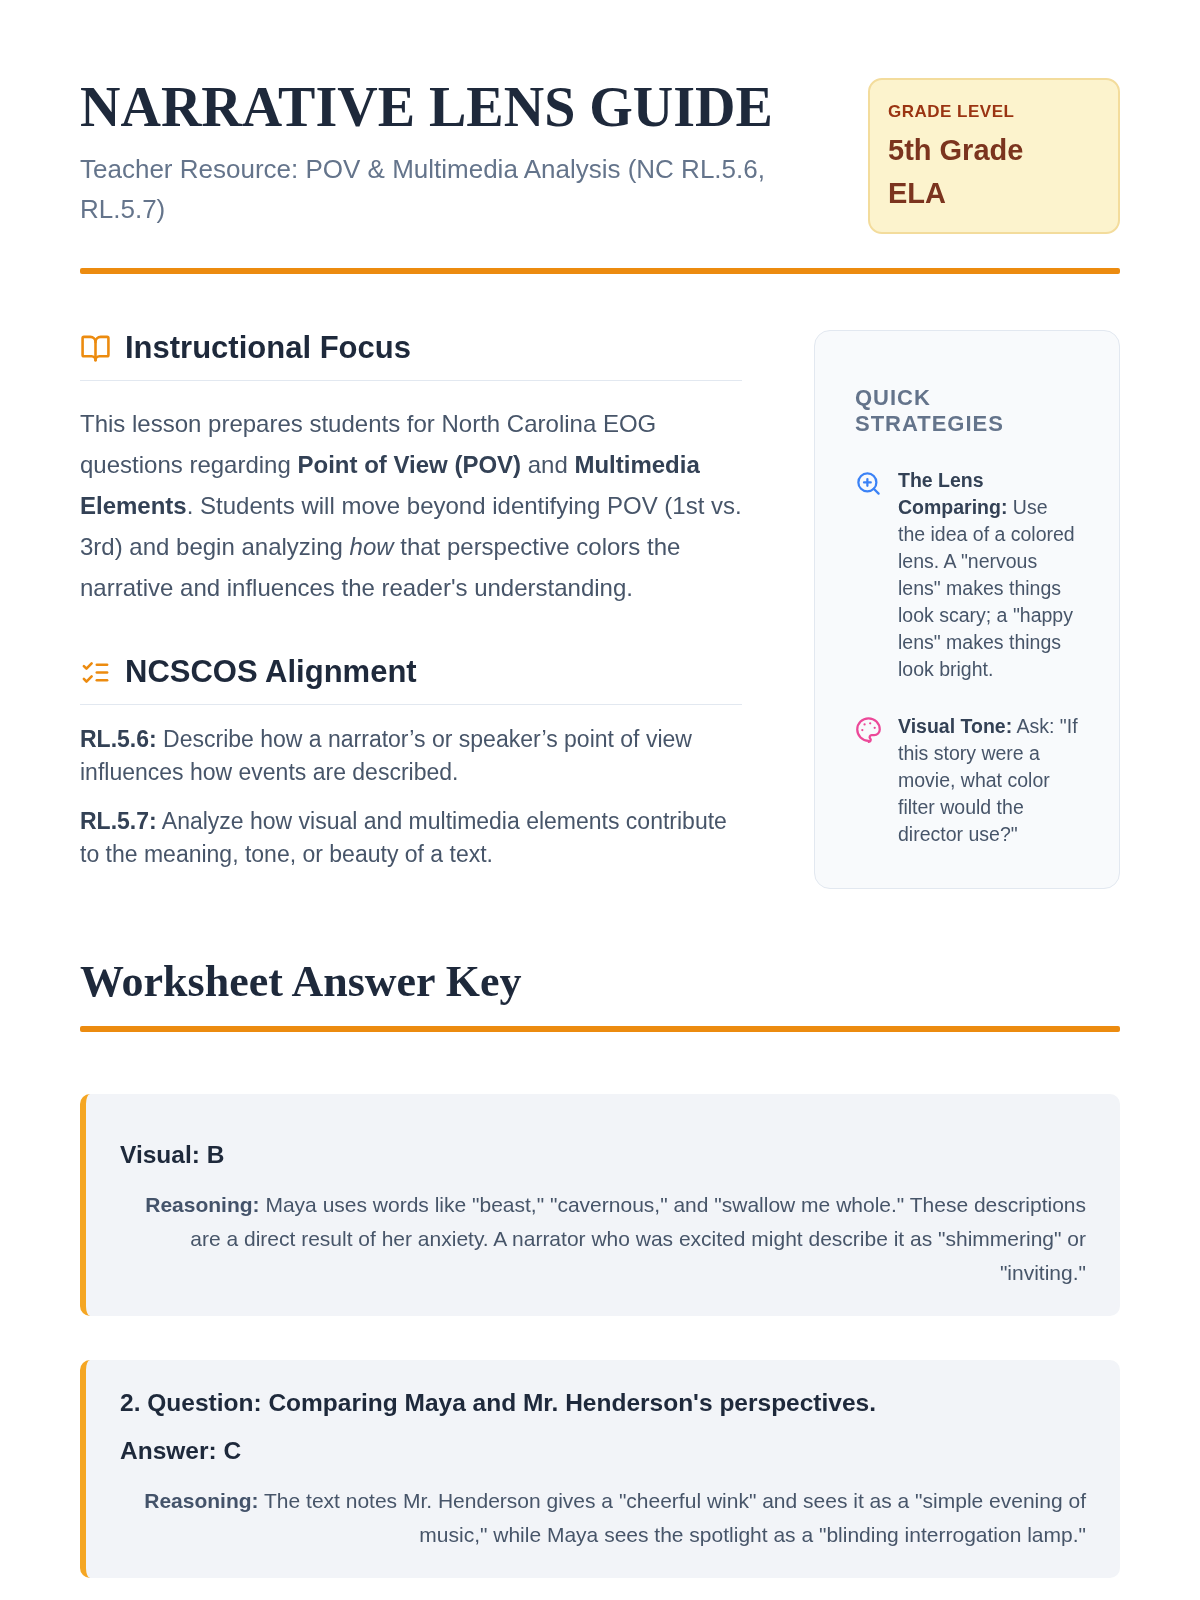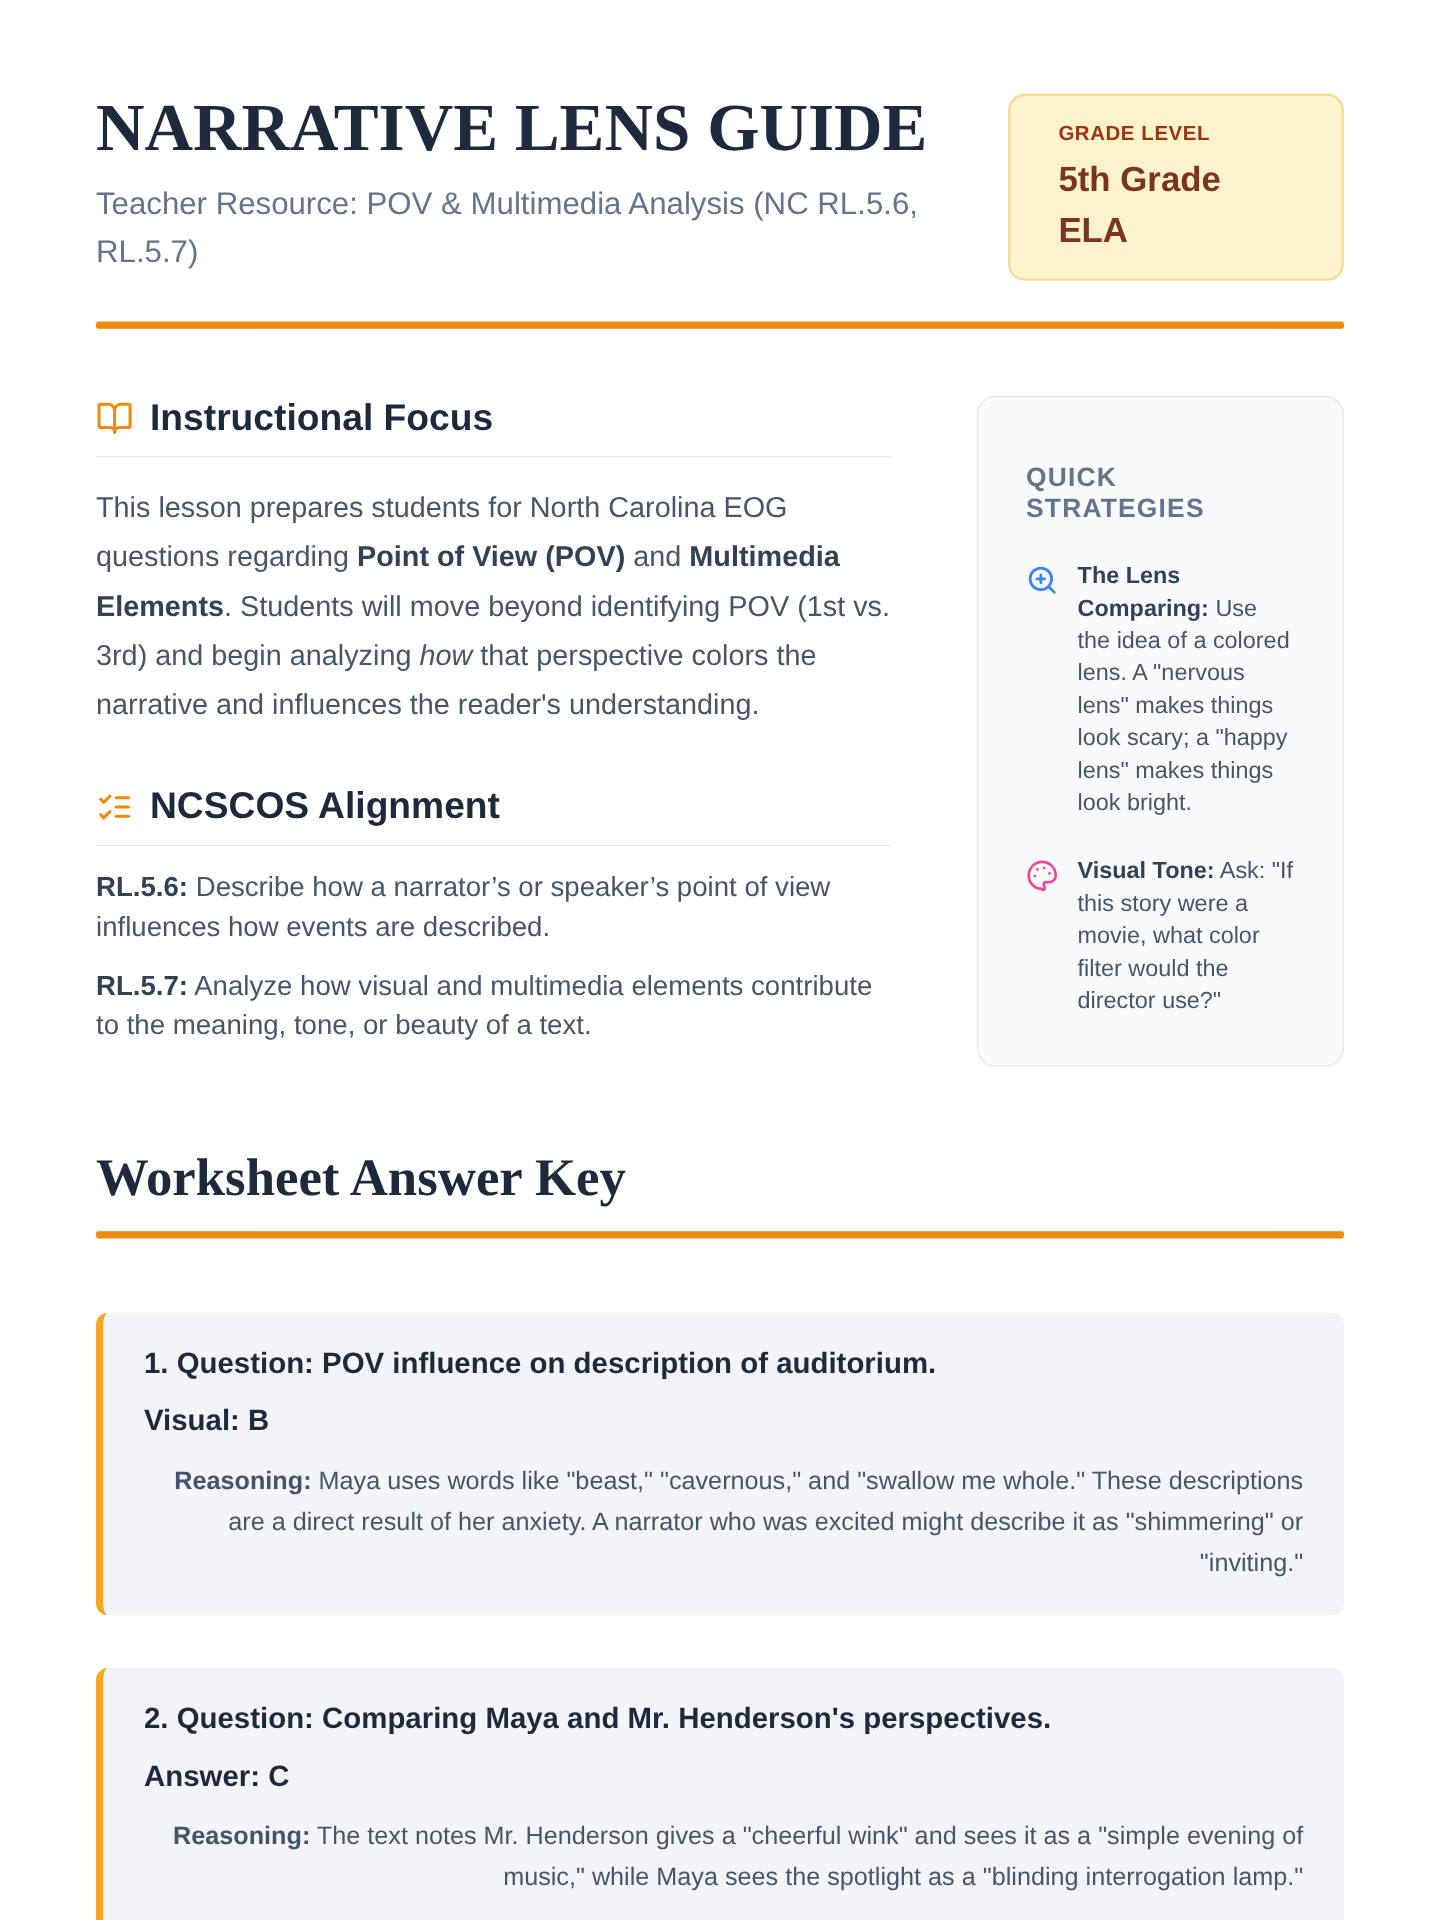--- a/index.html
+++ b/index.html
@@ -33,23 +33,23 @@
   .header{display:flex;justify-content:space-between;align-items:flex-start;gap:30px;}
   .header h1{
     margin:0;font-family:"Liberation Serif", serif;font-weight:700;
     font-size:56px;line-height:1.05;color:var(--navy);letter-spacing:0;
   }
   .subtitle{
     margin:12px 0 0;font-size:26px;line-height:1.55;color:var(--muted);
     max-width:770px;
   }
   .grade-badge{
-    flex:none;width:280px;min-height:148px;
+    flex:none;width:252px;min-height:148px;
     background:var(--badge-bg);border:2px solid var(--badge-border);
-    border-radius:14px;padding:22px 40px;
+    border-radius:14px;padding:22px 18px;
   }
   .badge-label{font-size:17px;font-weight:700;letter-spacing:.5px;color:var(--badge-label);}
   .badge-grade{font-size:29px;font-weight:700;color:var(--badge-text);margin-top:12px;}
   .badge-subject{font-size:29px;font-weight:700;color:var(--badge-text);margin-top:10px;}
 
   .rule-orange{height:6px;background:var(--orange);border-radius:2px;}
   .rule-header{margin-top:34px;}
   .rule-key{margin-top:20px;}
 
   
@@ -183,21 +183,20 @@
         </span>
         <p><strong>Visual Tone:</strong><span> Ask: "If this story were a movie, what color filter would the director use?"</span></p>
       </div>
     </aside>
   </div>
 
   <h2 class="key-title">Worksheet Answer Key</h2>
   <div class="rule-orange rule-key"></div>
 
   <article class="answer-card">
-    <h3>1. Question: POV influence on description of auditorium.</h3>
     <p class="answer-line">Visual: B</p>
     <p class="reasoning"><strong>Reasoning:</strong><span> Maya uses words like "beast," "cavernous," and "swallow me whole." These descriptions are a direct result of her anxiety. A narrator who was excited might describe it as "shimmering" or "inviting."</span></p>
   </article>
 
   <article class="answer-card">
     <h3>2. Question: Comparing Maya and Mr. Henderson's perspectives.</h3>
     <p class="answer-line">Answer: C</p>
     <p class="reasoning"><strong>Reasoning:</strong><span> The text notes Mr. Henderson gives a "cheerful wink" and sees it as a "simple evening of music," while Maya sees the spotlight as a "blinding interrogation lamp."</span></p>
   </article>
 

